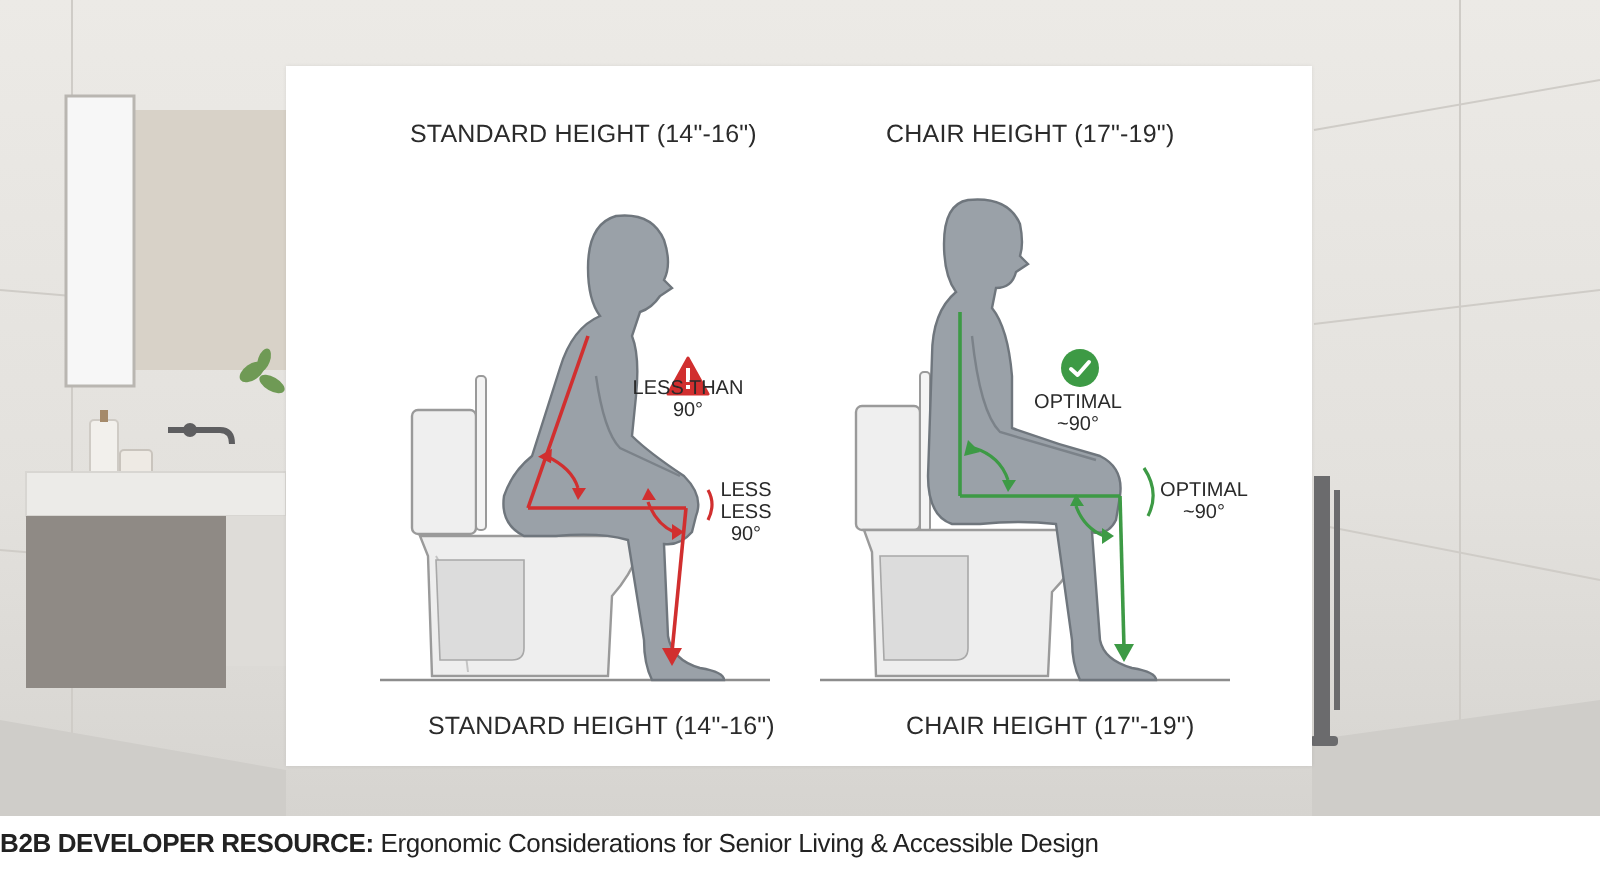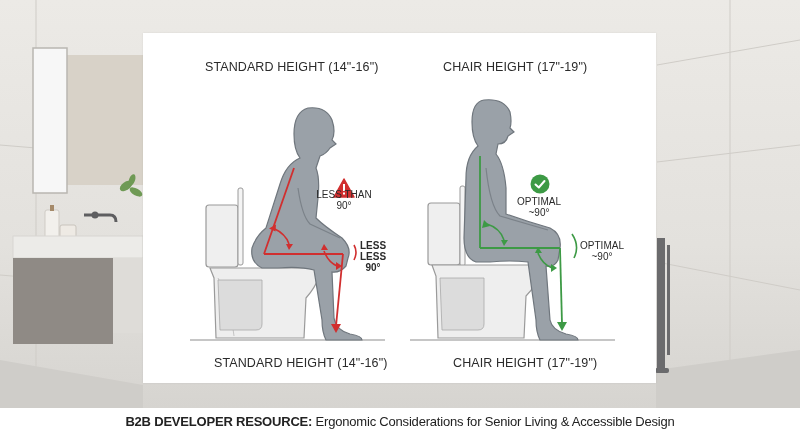--- a/index.html
+++ b/index.html
@@ -4,21 +4,21 @@
 <style>
   html, body { margin:0; padding:0; }
   body { width:800px; height:436px; overflow:hidden; position:relative; font-family:"Liberation Sans", sans-serif; background:#e9e7e3; }
   .bg { position:absolute; left:0; top:0; width:800px; height:408px; overflow:hidden;
         background: linear-gradient(180deg,#eceae6 0%,#e3e1dd 60%,#d6d4d0 100%); }
   .bg svg { position:absolute; left:0; top:0; }
   .card { position:absolute; left:143px; top:33px; width:513px; height:350px; background:#ffffff; box-shadow:0 0 2px rgba(0,0,0,0.08); }
   .heading { position:absolute; font-size:12.5px; color:#2b2b2b; letter-spacing:0.1px; white-space:nowrap; }
   .lbl { position:absolute; font-size:10px; color:#2a2a2a; text-align:center; line-height:11px; }
   .figure { position:absolute; }
-  .footer { position:absolute; left:0; top:408px; width:800px; height:28px; background:#ffffff; text-align:center; font-size:13px; line-height:28px; color:#222; font-family:"Liberation Sans", sans-serif; letter-spacing:-0.2px; }
+  .footer { position:absolute; left:0; top:408px; width:800px; height:28px; background:#ffffff; font-size:13px; line-height:28px; color:#222; font-family:"Liberation Sans", sans-serif; letter-spacing:-0.2px; }
   .footer b { font-weight:bold; }
 </style>
 </head>
 <body>
 
 <div class="bg">
   <svg width="800" height="408" viewBox="0 0 800 408">
 
     <g stroke="#cfccc7" stroke-width="1" fill="none">
       <line x1="36" y1="0" x2="36" y2="408"></line>
@@ -104,21 +104,21 @@
 
   <svg class="figure" style="left:190px; top:145px;" width="22" height="20" viewBox="0 0 22 20">
     <path d="M11 1 L21 19 L1 19 Z" fill="#d12f2f" stroke="#d12f2f" stroke-width="1.5" stroke-linejoin="round"></path>
     <rect x="10" y="6" width="2" height="7" fill="#fff"></rect>
     <rect x="10" y="14.5" width="2" height="2" fill="#fff"></rect>
   </svg>
   <div class="lbl" style="left:169px; top:156px; width:64px;">
     <div>LESS THAN</div>
     <div>90°</div>
   </div>
-  <div class="lbl" style="left:213px; top:207px; width:34px;font-weight:bold;">
+  <div class="lbl" style="left:213px; top:207px; width:34px;">
     <div>LESS</div>
     <div>LESS</div>
     <div>90°</div>
   </div>
 
   <svg class="figure" style="left:267px; top:65px;" width="210" height="250" viewBox="0 0 210 250">
     <line x1="0" y1="242" x2="205" y2="242" stroke="#8d8d8d" stroke-width="1.2"></line>
 
     <rect x="18" y="105" width="32" height="62" rx="3" fill="#efefef" stroke="#9a9a9a" stroke-width="1.2"></rect>
     <rect x="50" y="88" width="5" height="80" rx="2" fill="#f4f4f4" stroke="#9a9a9a" stroke-width="1"></rect>

